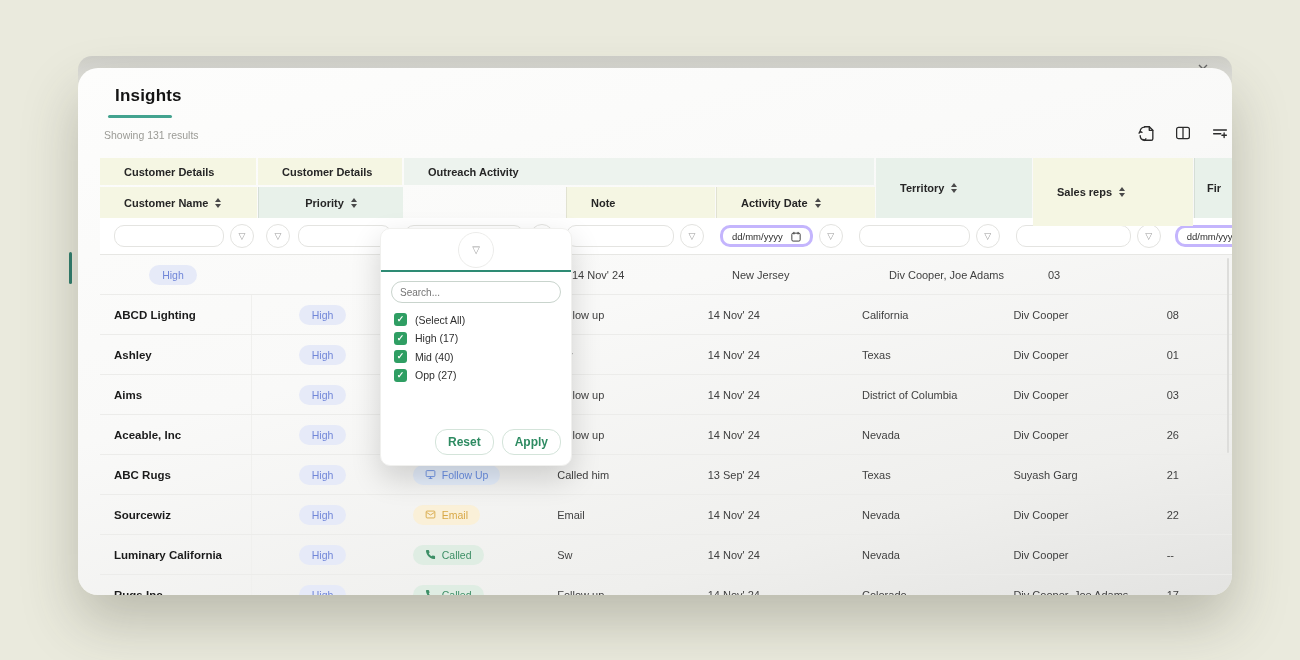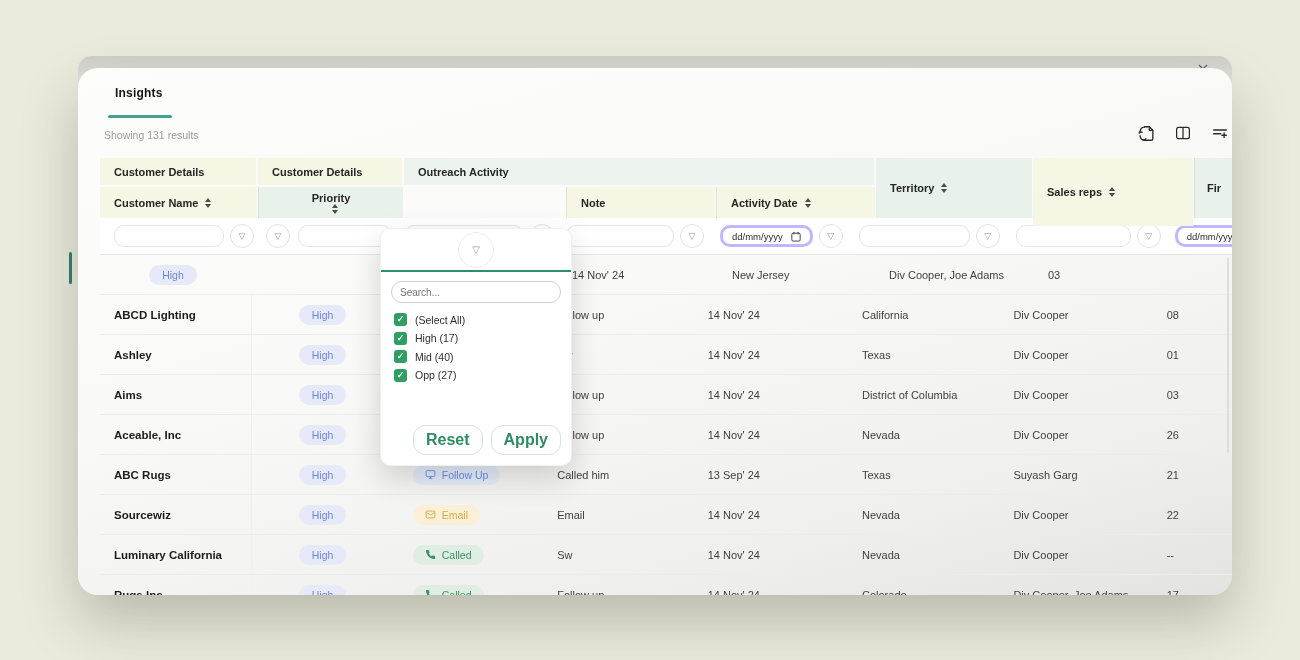--- a/index.html
+++ b/index.html
@@ -6,30 +6,30 @@
     background:#eaeadd;font-family:"Liberation Sans",sans-serif;}
   
   .back-band{position:absolute;left:78px;top:56px;width:1154px;height:26px;
     background:linear-gradient(180deg,#cfcfc9,#e2e2dc);border-radius:14px 14px 0 0;}
   .top-chevron{position:absolute;left:1198px;top:56px;color:#555;}
   .left-marker{position:absolute;left:69px;top:252px;width:3px;height:32px;background:#2f7e6e;border-radius:3px;}
   
   .card{position:absolute;left:78px;top:68px;width:1154px;height:527px;border-radius:20px;
     background:linear-gradient(165deg,#fdfdfc 0%,#f9f9f8 45%,#efefed 80%,#e3e3e1 100%);
     box-shadow:0 26px 55px rgba(60,60,45,.28);overflow:hidden;}
-  .page-title{position:absolute;left:37px;top:18px;font-size:12px;font-weight:700;color:#141414;letter-spacing:.2px;}
+  .page-title{position:absolute;left:37px;top:18px;font-size:17px;font-weight:700;color:#141414;letter-spacing:.2px;}
   .title-underline{position:absolute;left:30px;top:47px;width:64px;height:3px;background:#43a38f;border-radius:2px;}
   .results{position:absolute;left:26px;top:61px;font-size:10.5px;color:#9b9b96;}
   .toolbar{position:absolute;left:1056px;top:53px;display:flex;gap:13px;}
   .tool-btn{width:24px;height:24px;display:flex;align-items:center;justify-content:center;cursor:pointer;}
   
   .table{position:absolute;left:22px;top:90px;width:1132px;}
   .thead{position:relative;height:60px;}
   .hcell{position:absolute;box-sizing:border-box;display:flex;align-items:center;
-    font-size:11px;font-weight:700;color:#262626;padding-left:14px;}
+    font-size:11px;font-weight:700;color:#262626;padding-left:24px;}
   .tone-y{background:#f5f6e3;}
   .tone-m{background:#e8f1ea;}
   .tone-ml{background:#edf3ee;}
   .sep{border-left:1px solid rgba(0,0,0,.08);}
   .center-txt{justify-content:center;padding-left:0;}
   .sort{display:inline-flex;flex-direction:column;gap:2px;margin-left:7px;}
   .sort i{display:block;width:0;height:0;border-left:3px solid transparent;border-right:3px solid transparent;}
   .sort .up{border-bottom:4px solid #4a4a4a;}
   .sort .dn{border-top:4px solid #4a4a4a;}
   
@@ -70,21 +70,21 @@
   .popup-divider{position:absolute;left:0;right:0;top:41px;height:2px;background:#2e8b74;}
   .popup-search{position:absolute;left:10px;top:52px;width:152px;height:20px;border:1.5px solid #c9d4cd;border-radius:11px;
     font-family:"Liberation Sans",sans-serif;font-size:10px;padding:0 8px;color:#444;outline:none;}
   .opts{position:absolute;left:13px;top:84px;display:flex;flex-direction:column;gap:5.5px;}
   .opt{display:flex;align-items:center;gap:8px;cursor:pointer;}
   .cb{width:13px;height:13px;border-radius:3px;background:#2f9e63;color:#fff;font-size:9px;font-weight:700;
     display:flex;align-items:center;justify-content:center;line-height:1;}
   .opt-label{font-size:10.5px;color:#2f2f2f;}
   .popup-actions{position:absolute;right:10px;bottom:10px;display:flex;gap:8px;}
   .pbtn{background:#fff;border:1px solid #d4e4da;border-radius:12px;color:#2e8b62;font-weight:700;
-    font-family:"Liberation Sans",sans-serif;font-size:16px;padding:5px 12px;cursor:pointer;}
+    font-family:"Liberation Sans",sans-serif;font-size:12px;padding:5px 12px;cursor:pointer;}
 </style>
 </head>
 <body>
 
 <div class="back-band"></div>
 <span class="top-chevron">
   <svg width="10" height="6" viewBox="0 0 10 6">
       <path d="M1 1l4 4 4-4" stroke="#666" fill="none" stroke-width="1.4"></path>
     </svg>
 </span>
@@ -134,21 +134,21 @@
           <span>Outreach Activity</span>
         </div>
 
       <div class="hcell tone-y" style="left:0;top:29px;width:157px;height:31px;">
         <span>Customer Name</span>
           <span class="sort">
             <i class="up"></i>
             <i class="dn"></i>
           </span>
       </div>
-      <div class="hcell tone-m sep center-txt" style="left:158px;top:29px;width:145px;height:31px;flex-direction:column;">
+      <div class="hcell tone-m sep center-txt" style="left:158px;top:29px;width:145px;height:31px;">
         <span>Priority</span>
           <span class="sort">
             <i class="up"></i>
             <i class="dn"></i>
           </span>
       </div>
       <div class="hcell tone-y sep" style="left:466px;top:29px;width:149px;height:31px;">
         <span>Note</span>
       </div>
       <div class="hcell tone-y sep" style="left:616px;top:29px;width:159px;height:31px;">

